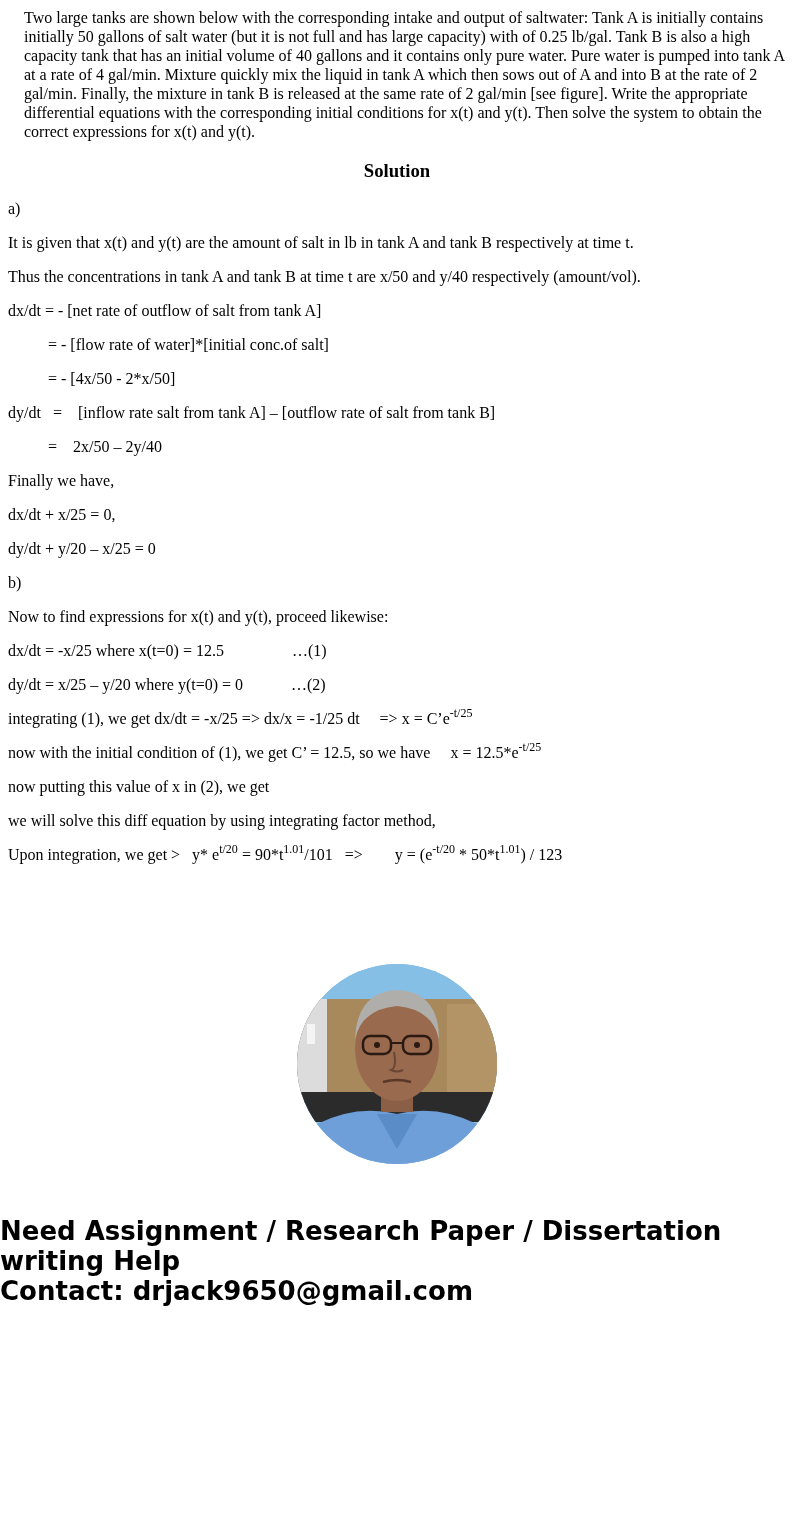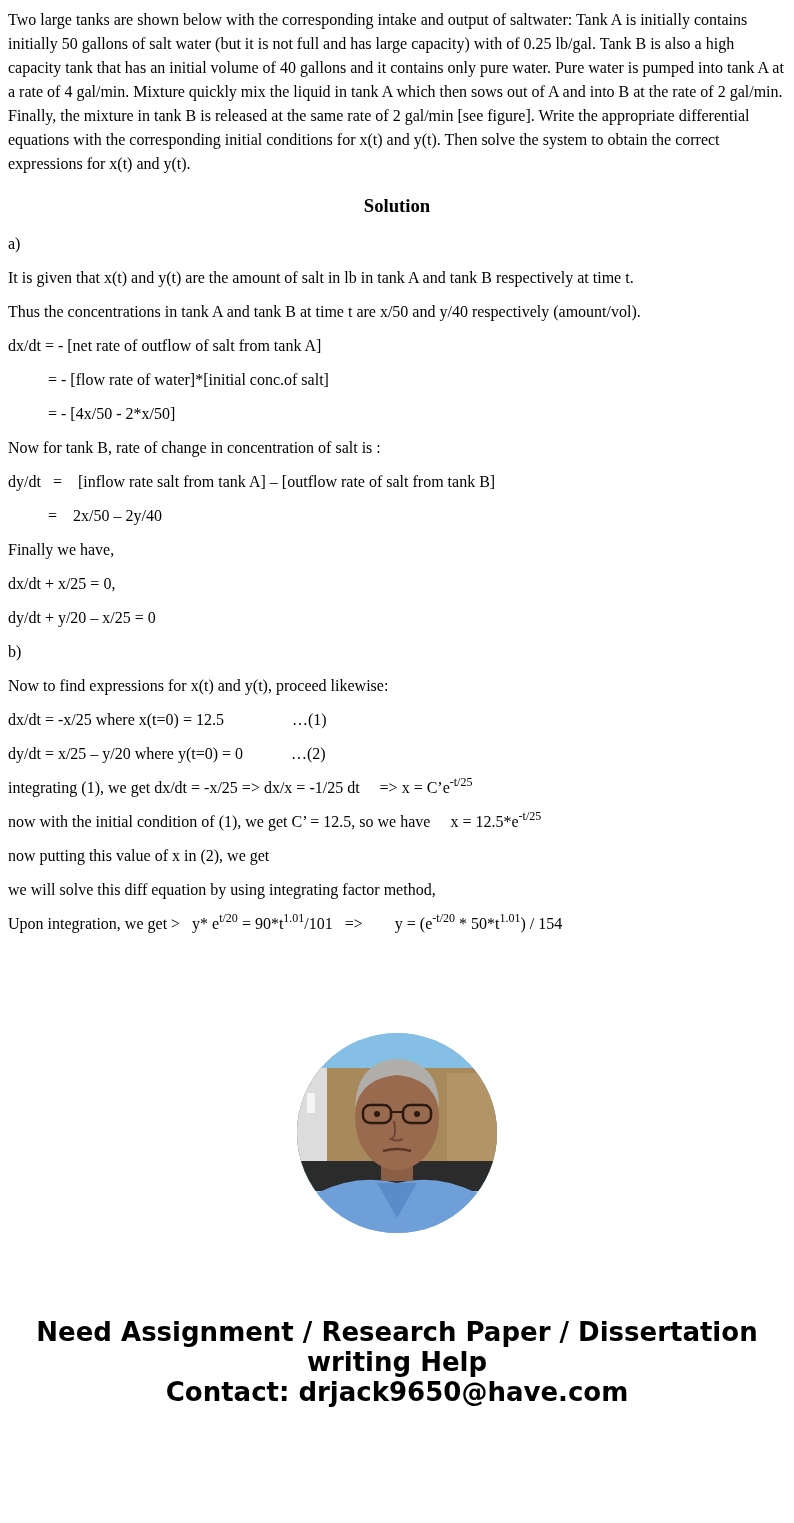--- a/index.html
+++ b/index.html
@@ -4,21 +4,21 @@
   <style>
     html, body { margin: 0; padding: 0; background: #ffffff; }
     body {
       width: 794px;
       font-family: "Liberation Serif", "DejaVu Serif", serif;
       font-size: 16px;
       color: #000000;
       line-height: 18px;
     }
     .content { padding: 8px 8px 0 8px; }
-    .question { margin: 0 0 10px 0; line-height: 24px; }
+    .question { margin: 0 0 10px 16px; line-height: 19px; }
     h3.solution-heading {
       font-size: 18.7px;
       font-weight: bold;
       margin: 19px 0 18px 0;
       line-height: 22px;
       text-align: center;
     }
     p { margin: 0 0 16px 0; line-height: 18px; }
     p.indent { padding-left: 40px; }
     sup { font-size: 12px; line-height: 0; vertical-align: super; position: relative; top: -1px; }
@@ -35,41 +35,39 @@
       border-radius: 50%;
       overflow: hidden;
       position: relative;
       background: #7fb4de;
     }
     .footer {
       font-family: "DejaVu Sans", sans-serif;
       font-weight: bold;
       font-size: 26px;
       line-height: 30px;
-      text-align: center;
-      margin-top: 84px;
+      margin-top: 52px;
       color: #000000;
     }
     .footer div { margin: 0; }
   </style>
 </head>
 <body>
 
 <div class="content">
   <p class="question">Two large tanks are shown below with the corresponding intake and output of saltwater: Tank A is initially contains initially 50 gallons of salt water (but it is not full and has large capacity) with of 0.25 lb/gal. Tank B is also a high capacity tank that has an initial volume of 40 gallons and it contains only pure water. Pure water is pumped into tank A at a rate of 4 gal/min. Mixture quickly mix the liquid in tank A which then sows out of A and into B at the rate of 2 gal/min. Finally, the mixture in tank B is released at the same rate of 2 gal/min [see figure]. Write the appropriate differential equations with the corresponding initial conditions for x(t) and y(t). Then solve the system to obtain the correct expressions for x(t) and y(t).</p>
 
   <h3 class="solution-heading">Solution</h3>
 
   <p>a)</p>
   <p>It is given that x(t) and y(t) are the amount of salt in lb in tank A and tank B respectively at time t.</p>
   <p>Thus the concentrations in tank A and tank B at time t are x/50 and y/40 respectively (amount/vol).</p>
   <p>dx/dt = - [net rate of outflow of salt from tank A]</p>
   <p class="indent">= - [flow rate of water]*[initial conc.of salt]</p>
   <p class="indent">= - [4x/50 - 2*x/50]</p>
-  <p>Now for tank B, rate of change in concentration of salt is :</p>
   <p class="pre">dy/dt   =    [inflow rate salt from tank A] – [outflow rate of salt from tank B]</p>
   <p class="indent pre">=    2x/50 – 2y/40</p>
   <p>Finally we have,</p>
   <p>dx/dt + x/25 = 0,</p>
   <p>dy/dt + y/20 – x/25 = 0</p>
 
   <p>b)</p>
   <p>Now to find expressions for x(t) and y(t), proceed likewise:</p>
   <p class="pre">dx/dt = -x/25 where x(t=0) = 12.5                 …(1)</p>
   <p class="pre">dy/dt = x/25 – y/20 where y(t=0) = 0            …(2)</p>
@@ -77,21 +75,21 @@
   <p class="pre tall"><span>integrating (1), we get dx/dt = -x/25 =&gt; dx/x = -1/25 dt     =&gt; x = C’e</span><sup>-t/25</sup></p>
 
   <p class="pre tall"><span>now with the initial condition of (1), we get C’ = 12.5, so we have     x = 12.5*e</span><sup>-t/25</sup></p>
 
   <p>now putting this value of x in (2), we get</p>
 
 
   <p>we will solve this diff equation by using integrating factor method,</p>
 
 
-  <p class="pre tall"><span>Upon integration, we get &gt;   y* e</span><sup>t/20</sup><span> = 90*t</span><sup>1.01</sup><span>/101   =&gt;        y = (e</span><sup>-t/20</sup><span> * 50*t</span><sup>1.01</sup><span>) / 154</span></p>
+  <p class="pre tall"><span>Upon integration, we get &gt;   y* e</span><sup>t/20</sup><span> = 90*t</span><sup>1.01</sup><span>/101   =&gt;        y = (e</span><sup>-t/20</sup><span> * 50*t</span><sup>1.01</sup><span>) / 123</span></p>
 </div>
 
 <div class="photo-wrap">
   <div class="photo">
     <svg width="200" height="200" viewBox="0 0 200 200">
 
       <rect x="0" y="0" width="200" height="200" fill="#86bfe6"></rect>
 
       <rect x="0" y="35" width="200" height="100" fill="#a8895c"></rect>
       <rect x="0" y="35" width="30" height="100" fill="#dcdcdc"></rect>
@@ -118,14 +116,14 @@
 
       <path d="M97 88 Q100 104 94 106 Q100 109 106 106" fill="none" stroke="#6b4634" stroke-width="2"></path>
       <path d="M86 118 Q100 114 114 118" fill="none" stroke="#5a3828" stroke-width="2.5"></path>
     </svg>
   </div>
 </div>
 
 <div class="footer">
   <div>Need Assignment / Research Paper / Dissertation</div>
   <div>writing Help</div>
-  <div>Contact: drjack9650@have.com</div>
+  <div>Contact: drjack9650@gmail.com</div>
 </div>
 
 </body></html>

